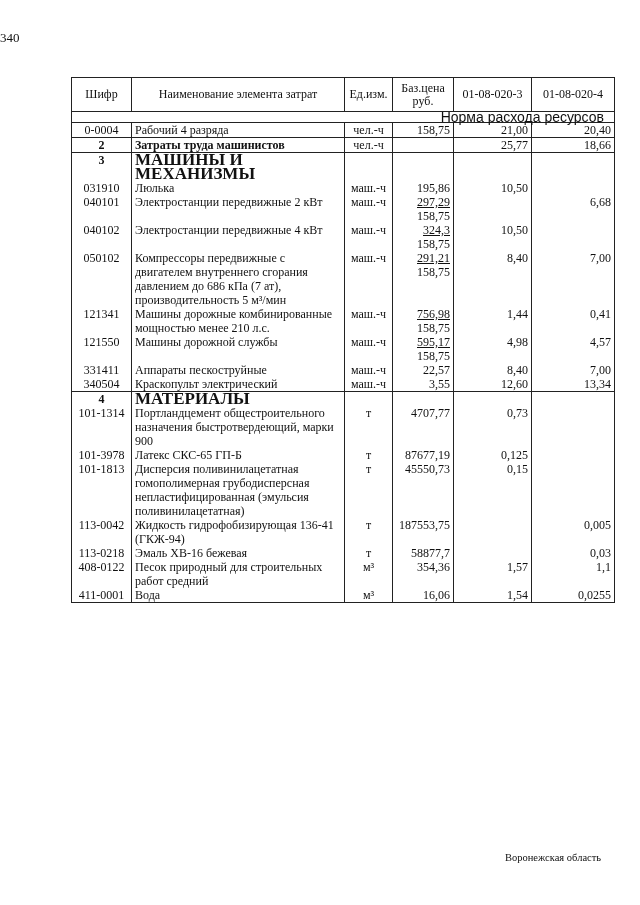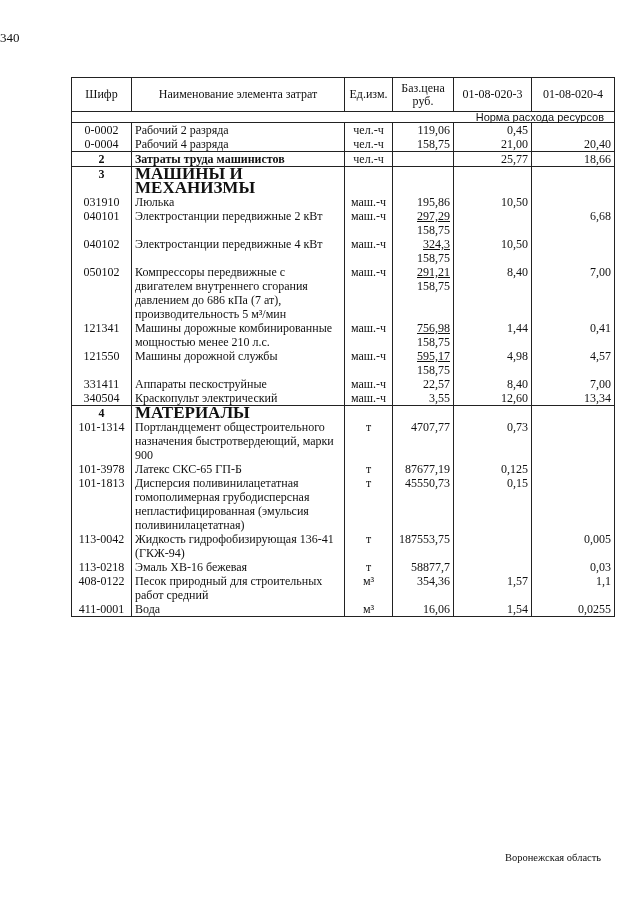--- a/index.html
+++ b/index.html
@@ -35,21 +35,21 @@
     padding: 0 3px; vertical-align: top;
   }
   table.costs thead th {
     border: 1px solid #222;
     font-weight: normal; text-align: center; vertical-align: middle;
     height: 33px; font-size: 12px; line-height: 13px;
   }
   tr.norma td {
     border: 1px solid #222;
     font-family: "Liberation Sans", "DejaVu Sans", sans-serif;
-    font-size: 11px; text-align: right; height: 10px; line-height: 10px;
+    font-size: 14px; text-align: right; height: 10px; line-height: 10px;
     padding-right: 10px;
   }
   td.code { text-align: center; }
   td.unit { text-align: center; }
   td.num { text-align: right; }
   td.price { text-align: right; }
   .price-main.under { text-decoration: underline; margin-top: 10px; }
   .price-sub { display: block; }
   tr.section td { border-top: 1px solid #222; }
   tr.section td.code, tr.section td.name { font-weight: bold; }
@@ -78,28 +78,20 @@
       <th>Ед.изм.</th>
       <th>Баз.цена руб.</th>
       <th>01-08-020-3</th>
       <th>01-08-020-4</th>
     </tr>
   </thead>
   <tbody id="tbody">
     <tr class="norma">
       <td colspan="6">Норма расхода ресурсов</td>
     </tr>
-  <tr class="row">
-        <td class="code">0-0002</td>
-        <td class="name">Рабочий 2 разряда</td>
-        <td class="unit">чел.-ч</td>
-        <td class="price"><span class="price-main">119,06</span></td>
-        <td class="num">0,45</td>
-        <td class="num"></td>
-      </tr>
       <tr class="row">
         <td class="code">0-0004</td>
         <td class="name">Рабочий 4 разряда</td>
         <td class="unit">чел.-ч</td>
         <td class="price"><span class="price-main">158,75</span></td>
         <td class="num">21,00</td>
         <td class="num">20,40</td>
       </tr>
       <tr class="section">
         <td class="code">2</td>

